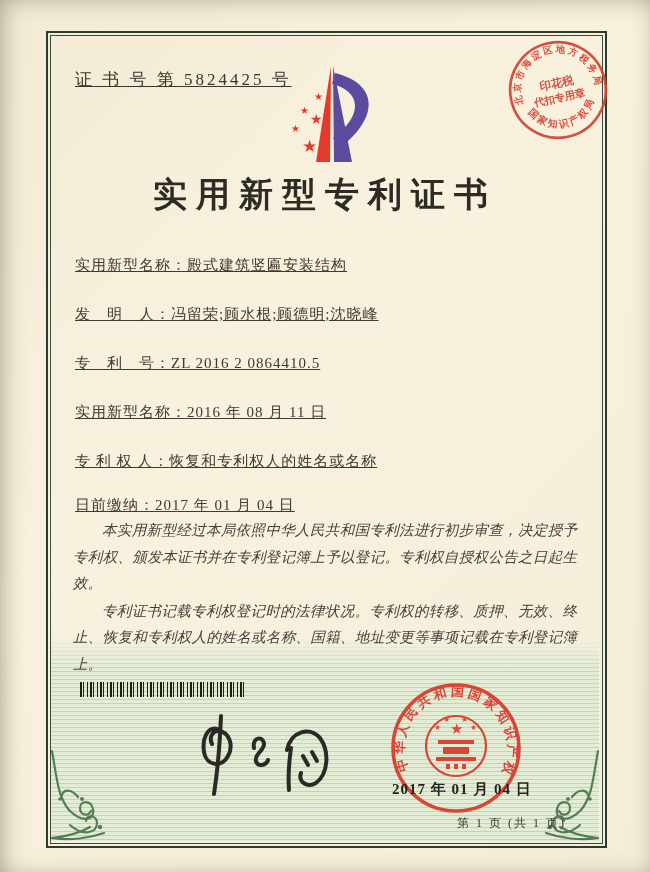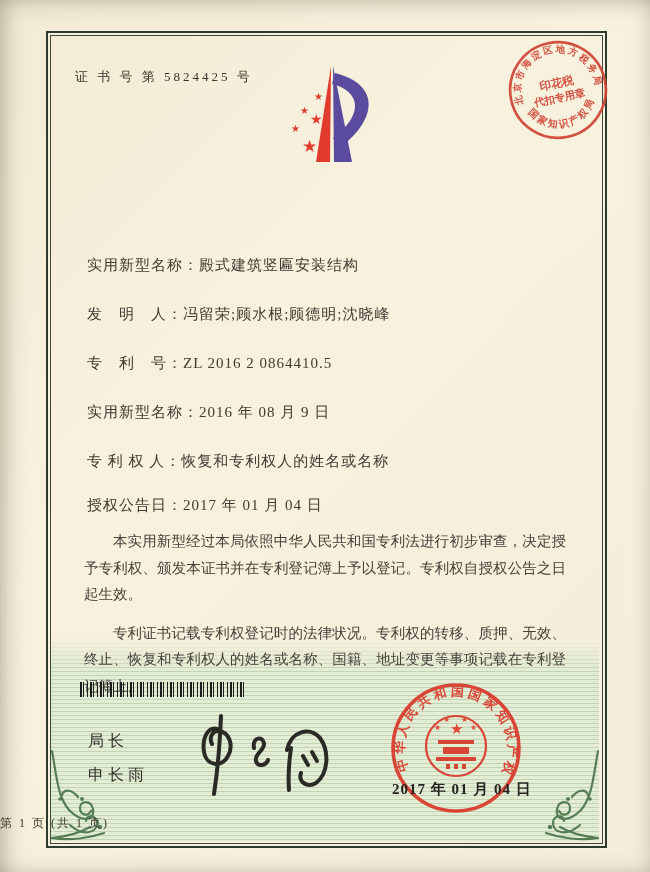--- a/index.html
+++ b/index.html
@@ -15,39 +15,39 @@
   .frame{position:absolute; left:46px; top:31px; width:557px; height:813px; border:2px solid #2c3b2e;}
   .frame-inner{position:absolute; inset:2px; border:1px solid #3a4a3c;}
   
   .band{
     position:absolute; left:50px; top:639px; width:549px; height:202px;
     background-color:#e3ecd4;
     background-image:repeating-linear-gradient(180deg, rgba(122,158,104,.30) 0 1px, rgba(122,158,104,0) 1px 4px);
   }
   .band-fade{position:absolute; left:0; top:0; width:100%; height:30px;
     background:linear-gradient(180deg,#f5efdc 0%, rgba(245,239,220,0) 100%);}
-  .cert-no{position:absolute; left:75px; top:68px; font-size:13px; letter-spacing:3px; color:#3a352d;}
+  .cert-no{position:absolute; left:75px; top:68px; font-size:17px; letter-spacing:3px; color:#3a352d;text-decoration:underline;}
   .title{position:absolute; left:0; top:172px; width:650px; text-align:center;
     font-size:34px; font-weight:600; letter-spacing:9px; color:#2e2a24; margin:0;}
   .fields{position:absolute; left:75px; top:256px; width:490px; font-size:15px; color:#403a32;}
-  .field{position:absolute; left:12px; white-space:nowrap; letter-spacing:1px;}
+  .field{position:absolute; left:0; white-space:nowrap; letter-spacing:1px;text-decoration:underline;}
   .field:nth-of-type(1){top:0;} .field:nth-of-type(2){top:49px;} .field:nth-of-type(3){top:98px;text-align:right;}
   .field:nth-of-type(4){top:147px;} .field:nth-of-type(5){top:196px;} .field:nth-of-type(6){top:240px;}
   .paras{position:absolute; left:72px; top:516px; width:506px; font-size:14.5px;
     line-height:26.5px; color:#46403a; text-align:justify;}
-  .paras p{margin:12px; text-indent:2em;}
+  .paras p{margin:1px; text-indent:2em;font-style:italic;}
   .barcode{position:absolute; left:80px; top:682px; width:166px; height:15px;
     background:repeating-linear-gradient(90deg,#1e1e1e 0 2px,transparent 2px 3px,#1e1e1e 3px 4px,transparent 4px 7px,#1e1e1e 7px 8px,transparent 8px 10px);}
   .director{position:absolute; left:88px; top:731px; font-size:16px; color:#33302a; letter-spacing:4px;}
   .director div{margin-bottom:13px;}
   .sig{position:absolute; left:190px; top:708px;}
   .seal-big{position:absolute; left:388px; top:680px;}
   .seal-date{position:absolute; left:392px; top:780px; font-size:15px; font-weight:600;
     letter-spacing:1px; color:#24221f; z-index:5;}
-  .footer{position:absolute; left:0; top:815px; width:566px; text-align:left; font-size:12px; color:#3c372f; letter-spacing:2px;}
+  .footer{position:absolute; left:0; top:815px; width:566px; text-align:right; font-size:12px; color:#3c372f; letter-spacing:2px;}
   .logo{position:absolute; left:272px; top:58px;}
   .tax-stamp{position:absolute; left:506px; top:38px; transform:rotate(-12deg); opacity:.92;}
   .flourish{position:absolute; bottom:30px;}
   .flourish.right{right:48px;}
   .flourish.left{left:48px; transform:scaleX(-1);}
   .seal-ring-text{font-size:13px; font-weight:bold; letter-spacing:3.5px; fill:#d93a2c;}
   .tax-arc-top{font-size:9px; font-weight:bold; letter-spacing:2.4px; fill:#d14434;}
   .tax-arc-bot{font-size:9.5px; font-weight:bold; letter-spacing:2px; fill:#d14434;}
   .tax-center{font-size:11px; font-weight:bold; fill:#d14434;}
   .star{fill:#e23b2d;}
@@ -112,53 +112,50 @@
     <polygon points="59,8 44,104 58,104" fill="#e23b2d"></polygon>
     <polygon points="61,8 62,104 80,104" fill="#5a4b9e"></polygon>
     <path d="M 63,15 C 104,25 110,57 68,90 L 61,80 C 93,56 88,33 60,26 Z" fill="#5a4b9e"></path>
     <text class="star" x="42" y="42" font-size="10">★</text>
     <text class="star" x="28" y="56" font-size="10">★</text>
     <text class="star" x="19" y="74" font-size="10">★</text>
     <text class="star" x="38" y="66" font-size="14">★</text>
     <text class="star" x="30" y="94" font-size="17">★</text>
   </svg>
 
+  <h1 class="title">实用新型专利证书</h1>
 
   <div class="fields">
     <div class="field">
       <span>实用新型名称：</span><span>殿式建筑竖匾安装结构</span>
     </div>
     <div class="field">
       <span>发　明　人：</span><span>冯留荣;顾水根;顾德明;沈晓峰</span>
     </div>
     <div class="field">
       <span>专　利　号：</span><span>ZL 2016 2 0864410.5</span>
     </div>
     <div class="field">
-      <span>实用新型名称：</span><span>2016 年 08 月 9 日</span>
+      <span>实用新型名称：</span><span>2016 年 08 月 11 日</span>
     </div>
     <div class="field">
       <span>专 利 权 人：</span><span>恢复和专利权人的姓名或名称</span>
     </div>
     <div class="field">
-      <span>授权公告日：</span><span>2017 年 01 月 04 日</span>
+      <span>日前缴纳：</span><span>2017 年 01 月 04 日</span>
     </div>
   </div>
 
   <div class="paras">
     <p>本实用新型经过本局依照中华人民共和国专利法进行初步审查，决定授予专利权、颁发本证书并在专利登记簿上予以登记。专利权自授权公告之日起生效。</p>
     <p>专利证书记载专利权登记时的法律状况。专利权的转移、质押、无效、终止、恢复和专利权人的姓名或名称、国籍、地址变更等事项记载在专利登记簿上。</p>
   </div>
 
   <div class="barcode"></div>
 
-  <div class="director">
-    <div>局长</div>
-    <div>申长雨</div>
-  </div>
 
   <svg class="sig" width="165" height="95" viewBox="0 0 165 95">
     <g fill="none" stroke="#2b2926" stroke-width="4" stroke-linecap="round">
       <path d="M 30,22 C 18,16 12,30 14,44 C 16,58 32,60 38,48 C 44,37 39,24 29,23 C 22,22 19,30 22,36"></path>
       <path d="M 31,8 C 30,32 28,60 24,86"></path>
       <path d="M 64,40 C 62,30 72,27 74,35 C 75,43 64,45 66,53 C 67,59 76,58 78,52"></path>
       <path d="M 97,42 C 101,23 120,18 130,30 C 140,44 138,66 126,75 C 117,80 108,74 111,65"></path>
       <path d="M 101,40 C 99,54 98,68 99,82"></path>
       <path d="M 113,48 L 118,57"></path>
       <path d="M 122,44 L 127,53"></path>

